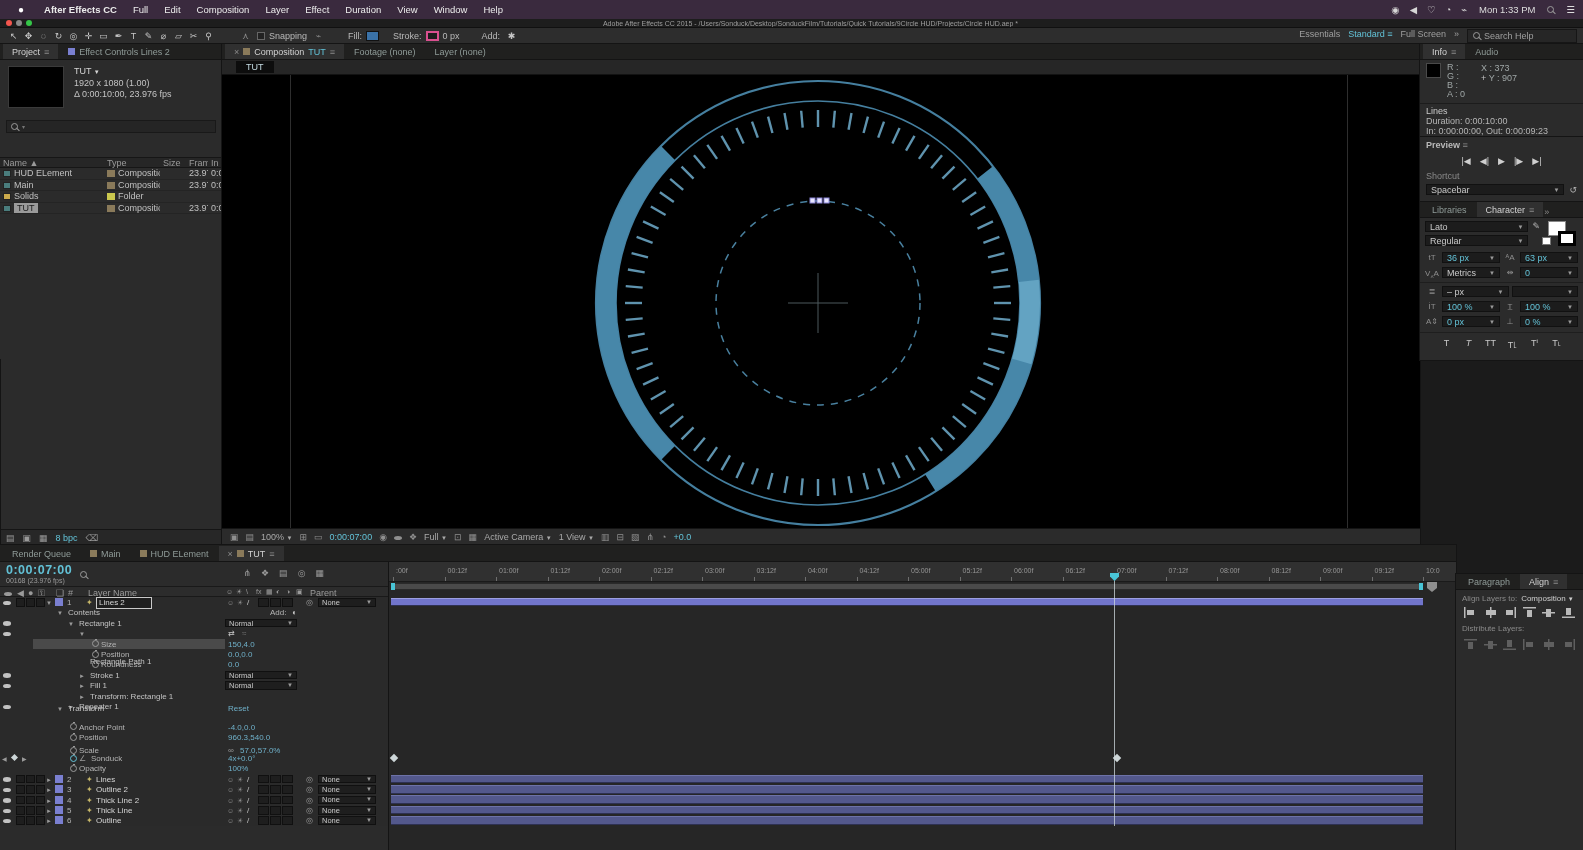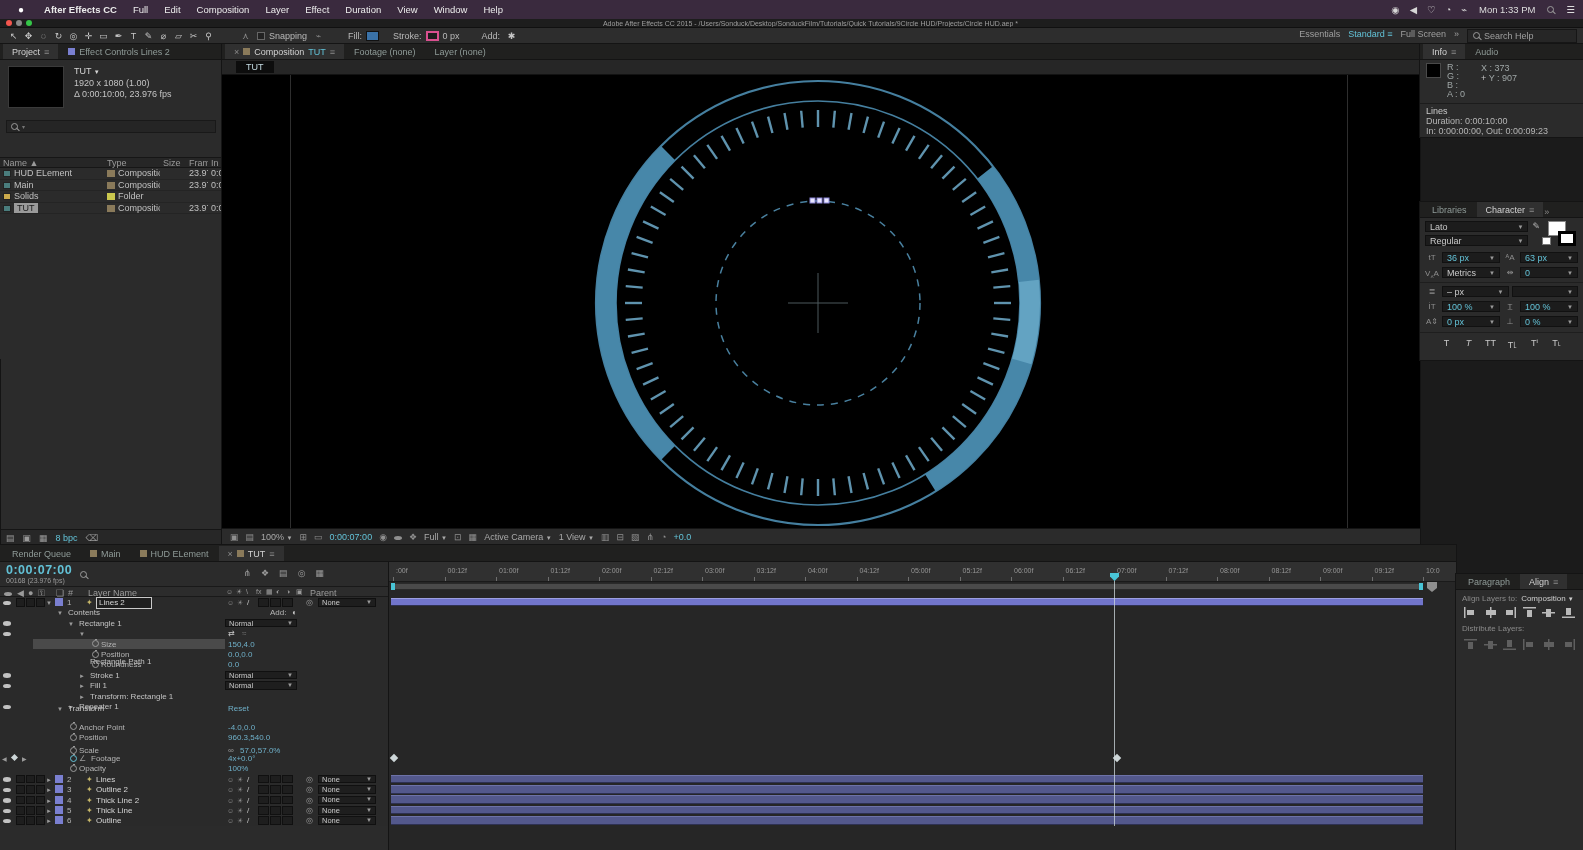--- a/index.html
+++ b/index.html
@@ -404,20 +404,38 @@
         <div><span style="color:#c3c3c3">+</span> <span>Y :  907</span></div>
       </div>
     </div>
     <div style="border-top:1px solid #1c1c1c;margin-top:4px;padding:2px 6px;line-height:10px">
       <div style="color:#c9c9c9">Lines</div>
       <div>Duration: 0:00:10:00</div>
       <div>In: 0:00:00:00, Out: 0:00:09:23</div>
     </div>
   </div>
 
+  <div id="preview" class="abs panel rpanel">
+    <div class="sect-label" style="padding-top:3px"><b>Preview</b> <span class="dim">≡</span></div>
+    <div class="transport" id="transport">
+        <span>|◀</span>
+        <span>◀|</span>
+        <span>▶</span>
+        <span>|▶</span>
+        <span>▶|</span>
+      </div>
+    <div class="sect-label dim">Shortcut</div>
+    <div style="display:flex;align-items:center;gap:5px;padding:1px 6px">
+      <div class="field" style="flex:1">
+          <span>Spacebar</span>
+          <span class="caret">▼</span>
+        </div>
+      <span>↺</span>
+    </div>
+  </div>
 
   <div id="charpanel" class="abs panel rpanel">
     <div class="tabbar" id="char-tabs">
         <div class="tab">
           <span>Libraries</span>
         </div>
         <div class="tab active">
           <span>Character</span>
           <span class="dim">≡</span>
         </div>
@@ -668,21 +686,21 @@
         </div>
         <div class="trow" style="top: 148px;">
           <span class="clockico" style="position: absolute; left: 70px; top: 1.5px;"></span>
           <span class="v" style="left: 79px; color: rgb(180, 180, 180);">Scale</span>
           <span class="v" style="left: 228px; color: rgb(154, 154, 154);">∞</span>
           <span class="v" style="left: 240px; color: rgb(111, 176, 201);">57.0,57.0%</span>
         </div>
         <div class="trow" style="top: 156px;">
           <span class="clockico on" style="position: absolute; left: 70px; top: 1.5px;"></span>
           <span class="v" style="left: 79px; color: rgb(154, 154, 154);">∠</span>
-          <span class="v" style="left: 91px; color: rgb(180, 180, 180);">Footage</span>
+          <span class="v" style="left: 91px; color: rgb(180, 180, 180);">Sonduck</span>
           <span class="v" style="left: 228px; color: rgb(111, 176, 201);">4x+0.0°</span>
           <span class="v" style="left: 2px; color: rgb(154, 154, 154); font-size: 6px;">◀</span>
           <span style="position: absolute; left: 12px; top: 2px; width: 5px; height: 5px; background: rgb(205, 214, 216); transform: rotate(45deg);"></span>
           <span class="v" style="left: 22px; color: rgb(154, 154, 154); font-size: 6px;">▶</span>
         </div>
         <div class="trow" style="top: 166.4px;">
           <span class="clockico" style="position: absolute; left: 70px; top: 1.5px;"></span>
           <span class="v" style="left: 79px; color: rgb(180, 180, 180); text-align: center;">Opacity</span>
           <span class="v" style="left: 228px; color: rgb(111, 176, 201);">100%</span>
         </div>

